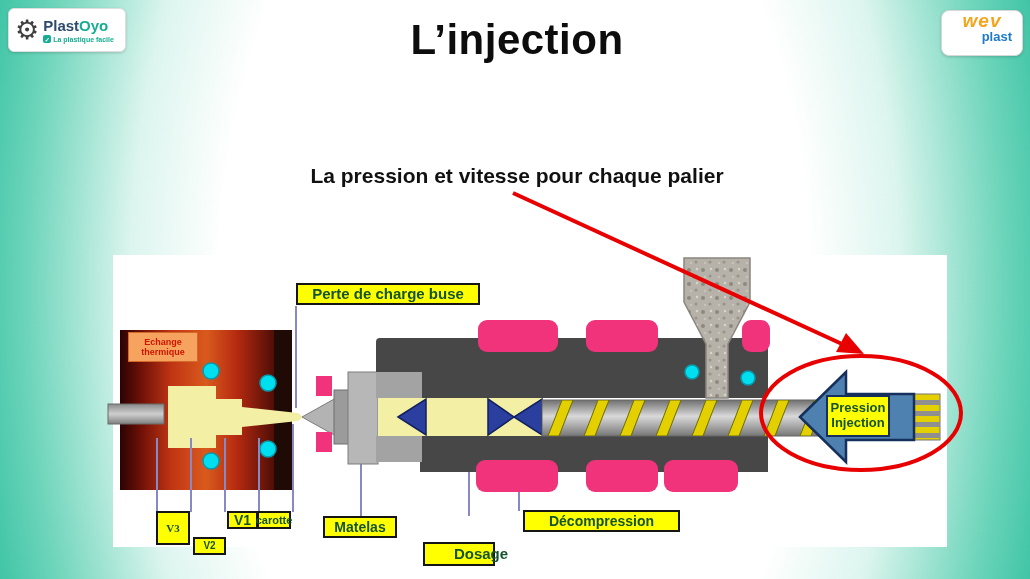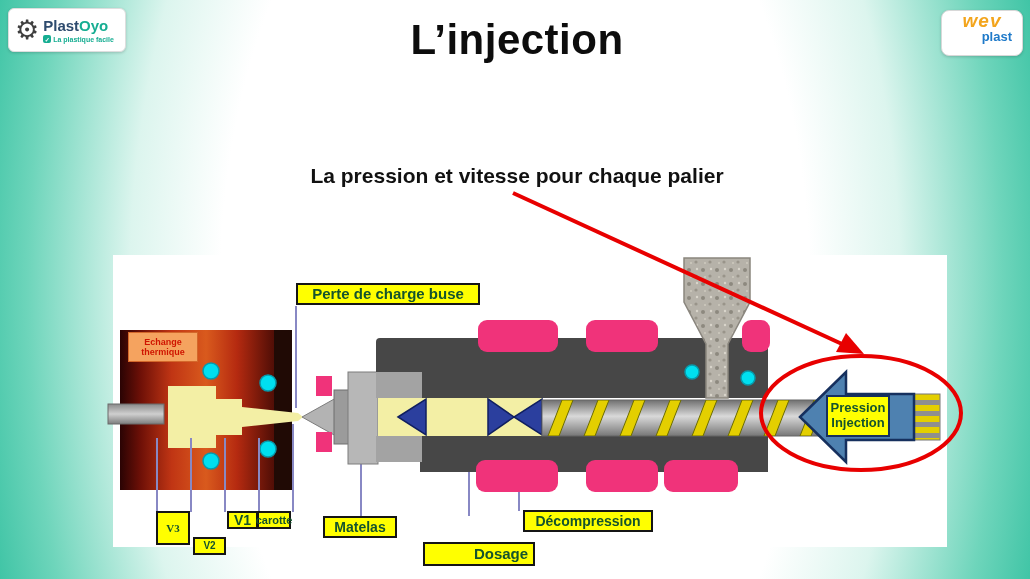--- a/index.html
+++ b/index.html
@@ -41,22 +41,22 @@
   .panel { left:113px; top:255px; width:834px; height:292px; background:#fff; }
 
   svg.layer { left:0; top:0; }
 
   
   .ylabel { position:absolute; background:#ffff00; border:2px solid #151515; color:#14532d;
     font-weight:bold; display:flex; align-items:center; justify-content:center;
     text-align:center; line-height:1.15; }
   #lbl-perte    { left:296px; top:283px; width:184px; height:22px; font-size:15px; }
   #lbl-matelas  { left:323px; top:516px; width:74px;  height:22px; font-size:14px; }
-  #lbl-dosage   { left:423px; top:542px; width:112px;  height:24px; font-size:15px;padding-left:44px; }
-  #lbl-decomp   { left:523px; top:510px; width:130px; height:22px; font-size:14px; }
+  #lbl-dosage   { left:423px; top:542px; width:72px;  height:24px; font-size:15px;padding-left:44px; }
+  #lbl-decomp   { left:523px; top:510px; width:157px; height:22px; font-size:14px; }
   #lbl-vitesse  { left:828px; top:492px; width:78px;  height:44px; font-size:14px; }
   #lbl-pression { left:826px; top:395px; width:64px;  height:42px; font-size:13px; border-color:#16305e; }
   #lbl-v3      { left:156px; top:511px; width:34px; height:34px; font-size:11px;font-family:Liberation Serif, serif; }
   #lbl-v2      { left:193px; top:537px; width:33px; height:18px; font-size:10px; }
   #lbl-v1      { left:227px; top:511px; width:31px; height:18px; font-size:14px; }
   #lbl-carotte { left:257px; top:511px; width:34px; height:18px; font-size:11px; }
   #lbl-echange { left:128px; top:332px; width:70px; height:30px; font-size:9px;
     background:#f5a35f; color:#cf1500; border:1px solid #d4672a; }
 </style>
 </head>

